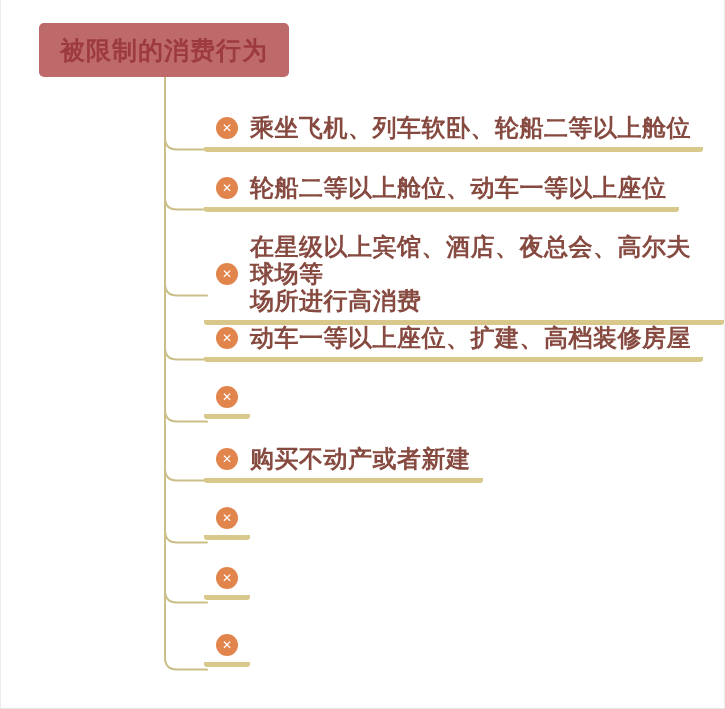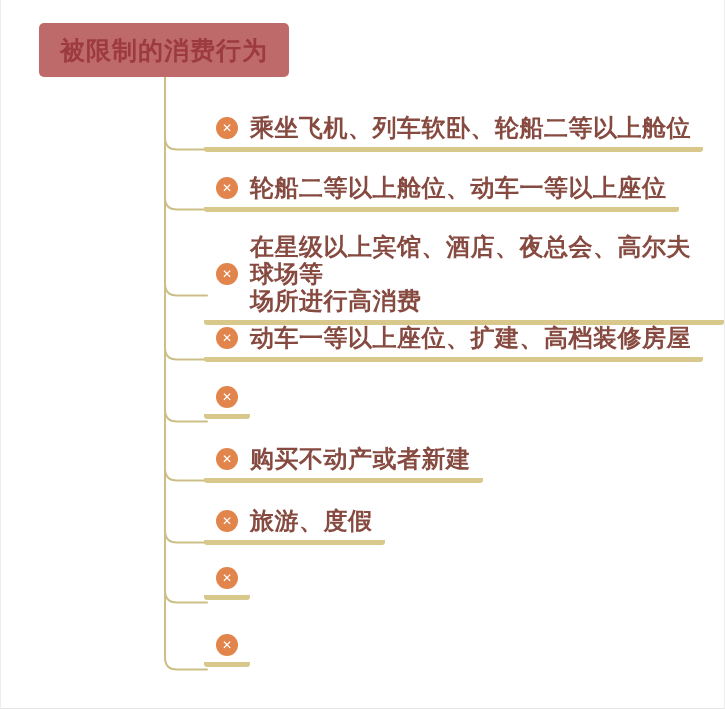--- a/index.html
+++ b/index.html
@@ -110,21 +110,20 @@
       </div>
       <div class="item" style="top: 445px;">
         <div class="item-inner">
           <span class="x-icon">✕</span>
           <span class="item-label">购买不动产或者新建</span>
         </div>
       </div>
       <div class="item" style="top: 507px;">
         <div class="item-inner">
           <span class="x-icon">✕</span>
-          <span class="item-label">旅游、度假</span>
         </div>
       </div>
       <div class="item" style="top: 567px;">
         <div class="item-inner">
           <span class="x-icon">✕</span>
         </div>
       </div>
       <div class="item" style="top: 634px;">
         <div class="item-inner">
           <span class="x-icon">✕</span>

